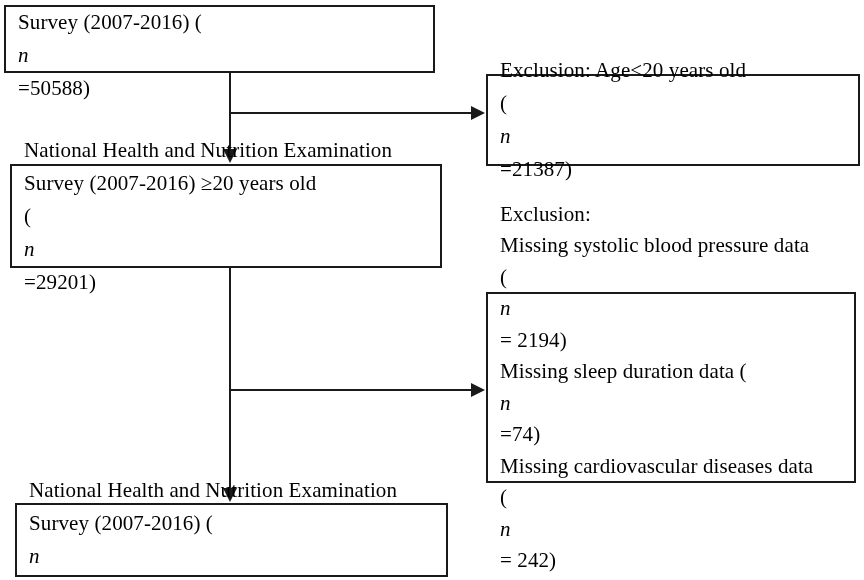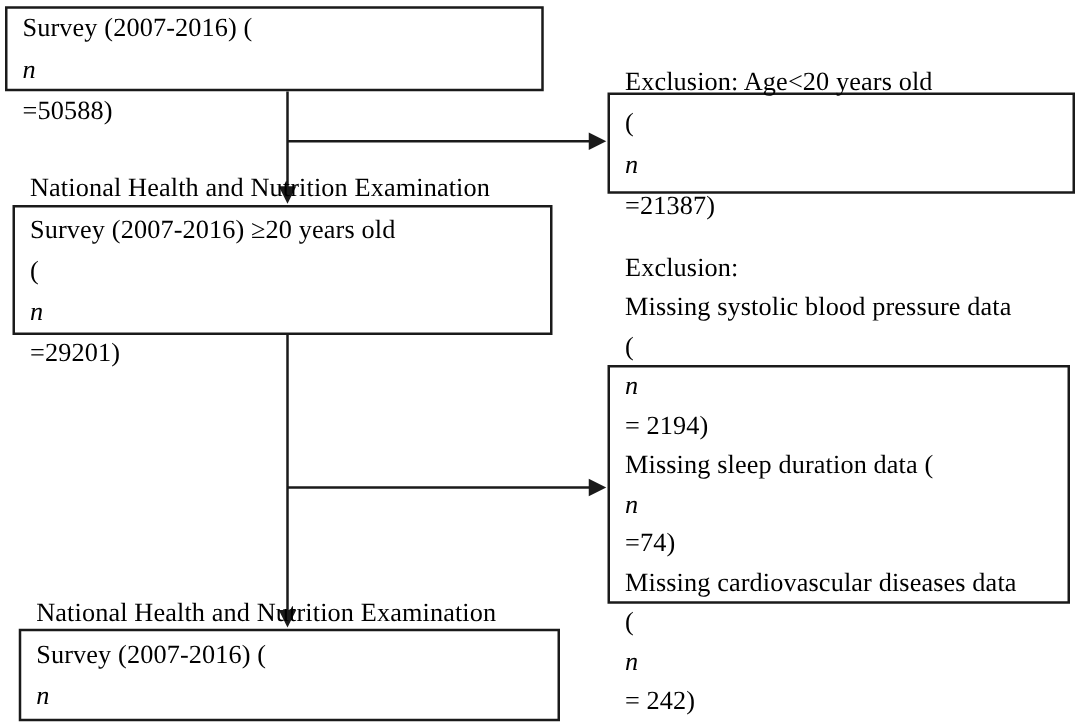--- a/index.html
+++ b/index.html
@@ -34,21 +34,21 @@
     justify-content: center;
     font-size: 21px;
     line-height: 33px;
     padding: 1px 12px;
     letter-spacing: 0.1px;
   }
   .node i {
     font-style: italic;
   }
   #node-top       { left: 4px;   top: 5px;   width: 431px; height: 68px; }
-  #node-excl-age  { left: 486px; top: 74px;  width: 374px; height: 81px; }
+  #node-excl-age  { left: 486px; top: 74px;  width: 374px; height: 92px; }
   #node-middle    { left: 10px;  top: 164px; width: 432px; height: 104px; }
   #node-excl-miss { left: 486px; top: 292px; width: 370px; height: 191px; line-height: 31.5px; justify-content: center; }
   #node-bottom    { left: 15px;  top: 503px; width: 433px; height: 74px; }
 </style>
 </head>
 <body>
 
 <div class="canvas">
 
   <svg class="connectors" viewBox="0 0 864 580" xmlns="http://www.w3.org/2000/svg">

